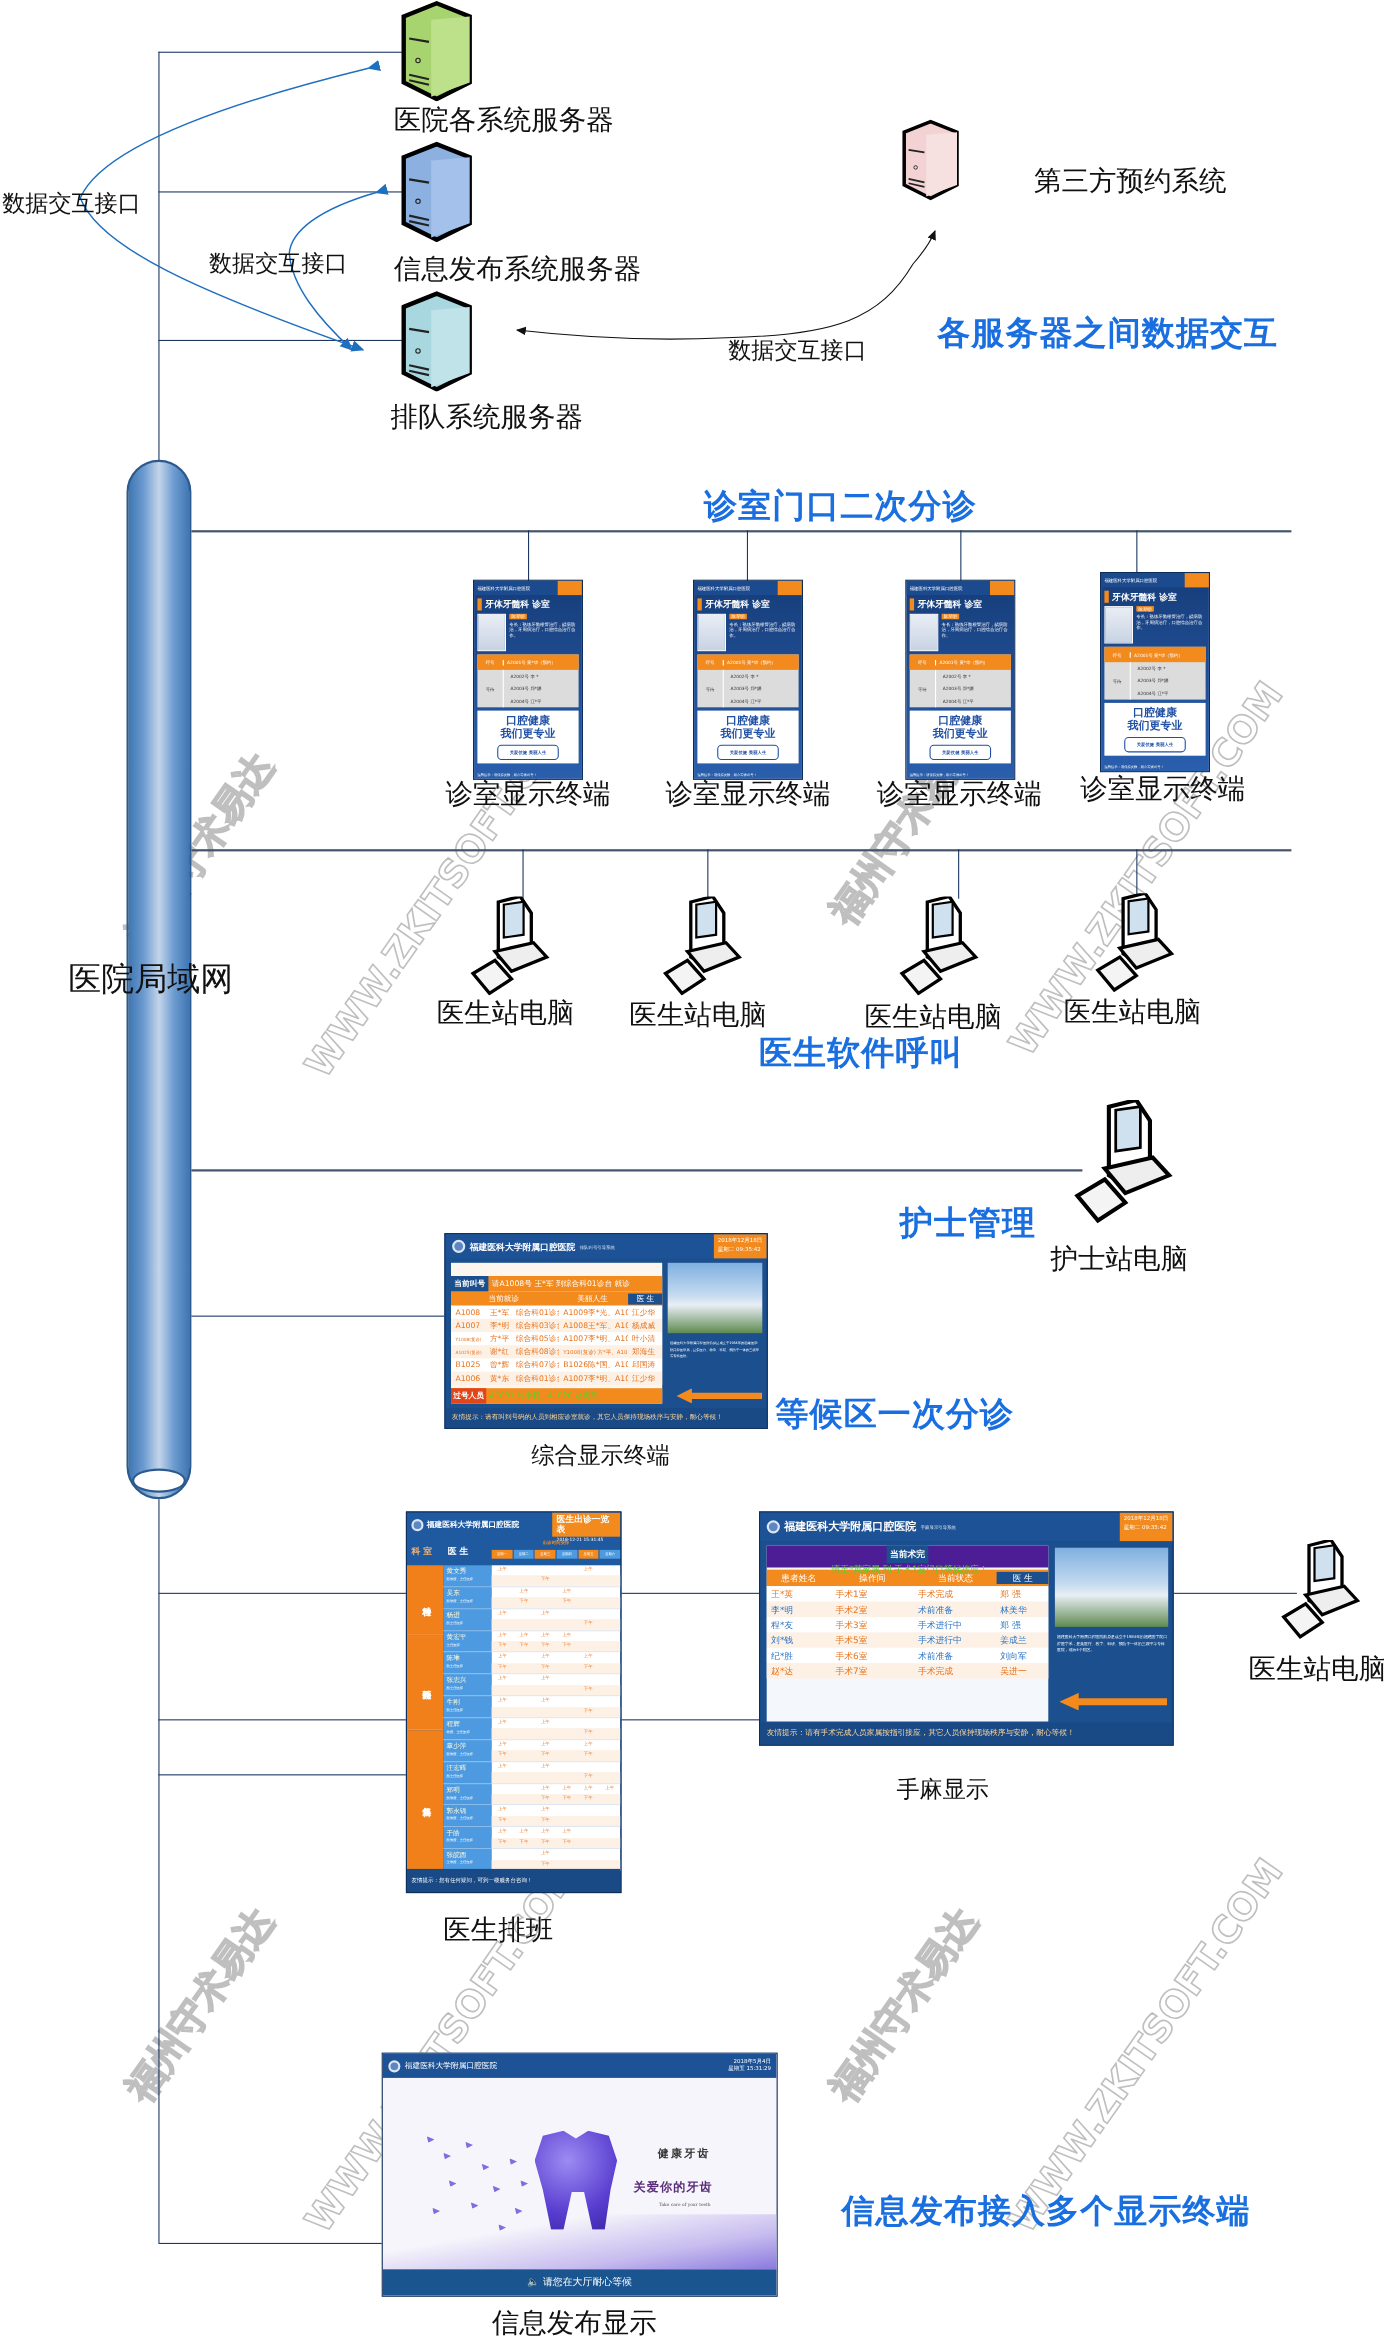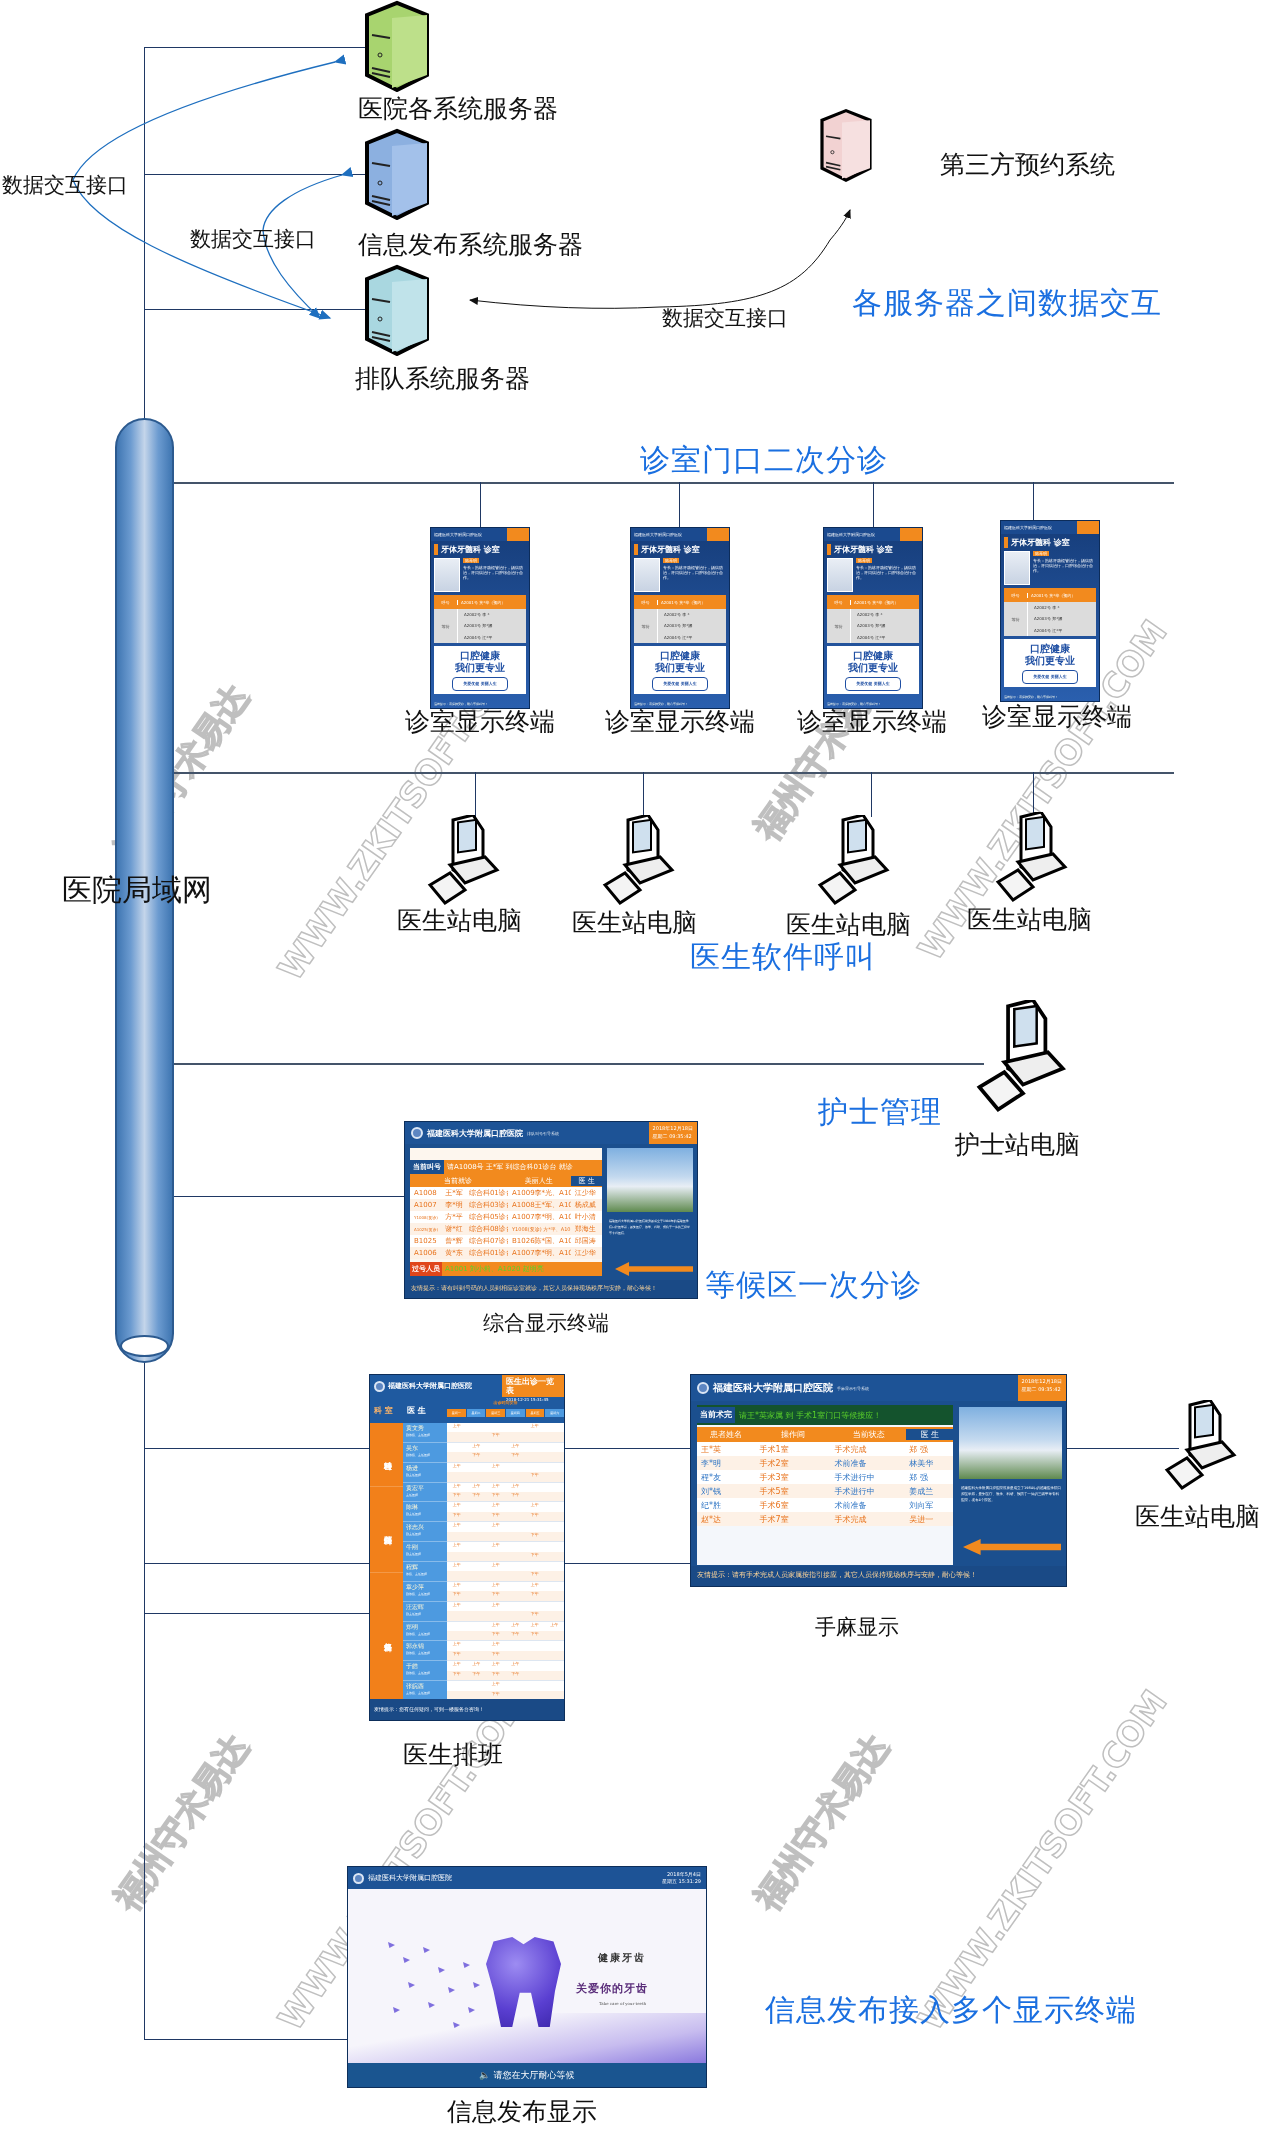--- a/index.html
+++ b/index.html
@@ -4,21 +4,21 @@
 <style>
   * { box-sizing: border-box; margin: 0; padding: 0; }
   body { width: 1273px; height: 2129px; background: #ffffff; position: relative; overflow: hidden;
          font-family: "DejaVu Sans", "Liberation Sans", sans-serif; color: #111; }
   .abs { position: absolute; }
   .hline { position: absolute; height: 2px; background: #44546a; }
   .hline.thin { height: 1px; background: #1f3864; }
   .vline { position: absolute; width: 1px; background: #1f3864; }
   .label { position: absolute; font-size: 25px; white-space: nowrap; color: #111; }
   .label.sm { font-size: 21px; }
-  .blue-title { position: absolute; font-size: 30px; font-weight: normal; color: #1a6fe0; white-space: nowrap; letter-spacing: 1px; }
+  .blue-title { position: absolute; font-size: 30px; font-weight: bold; color: #1a6fe0; white-space: nowrap; letter-spacing: 1px; }
   .pipe { position: absolute; left: 115px; top: 418px; width: 59px; height: 945px;
           background: linear-gradient(to right, #3f76b2 0%, #6c9bd0 25%, #c4d5ea 50%, #6c9bd0 75%, #3f76b2 100%);
           border: 2px solid #2c5a8f; border-radius: 30px 30px 30px 30px; }
   .pipe-end { position: absolute; left: 120px; top: 1335px; width: 49px; height: 22px; border-radius: 50%;
               background: #fff; border: 2px solid #2c5a8f; }
   .lan-label { position: absolute; left: 62px; top: 870px; font-size: 30px; white-space: nowrap; }
   
   .server { position: absolute; width: 70px; height: 92px; }
   
   .door { position: absolute; width: 100px; height: 182px; background: linear-gradient(#163d7a, #2a5fae); border: 1px solid #0c2c5a; overflow: hidden; font-size: 6px; color: #fff; }
@@ -756,21 +756,21 @@
 <div class="label" style="left:403px;top:1738px;">医生排班</div>
 
 <div class="scr" style="left:690px;top:1374px;width:377px;height:213px;">
   <div class="top" style="height:26px;">
       <span class="logo"></span>
       <span style="font-size:10px">福建医科大学附属口腔医院</span>
       <span class="sub">手麻显示引导系统</span>
     <span class="dt" style="height:26px"><span>2018年12月18日</span><br><span>星期二 09:35:42</span></span>
     </div>
   <div class="abs" style="left:6px;top:30px;width:256px;height:160px;background:#f4f7fb;">
-    <div style="display:flex;height:20px;background:#14532d;font-size:8px;align-items:center;">
+    <div style="display:flex;height:20px;background:#4c1d95;font-size:8px;align-items:center;flex-direction:column;">
       <span style="background:#1b4f8e;padding:0 3px;height:16px;line-height:16px;font-weight:bold;">当前术完</span>
       <span style="padding-left:4px;color:#5ad12a;">请王*英家属 到 手术1室门口等候接应！</span>
     </div>
     <div class="tbl" style="font-size:8px;margin-top:2px;">
       <div class="head" style="height:15px;">
           <span>患者姓名</span>
           <span style="flex:1.3">操作间</span>
           <span style="flex:1.3">当前状态</span>
           <span style="flex:.8;background:#1b4f8e;">医 生</span>
         </div>

